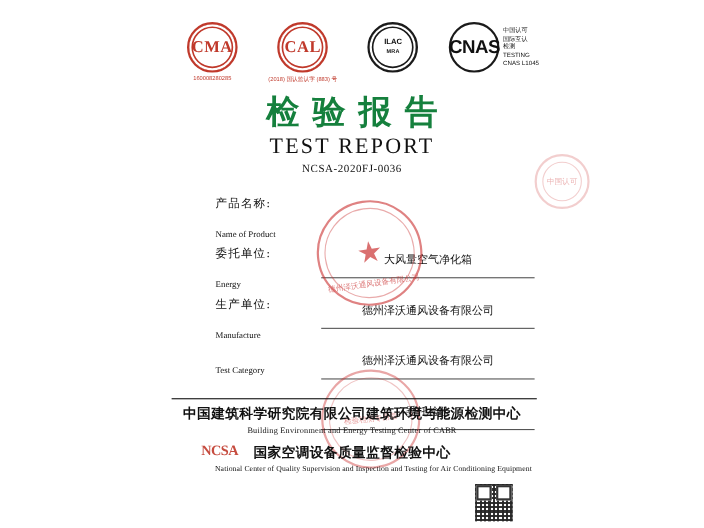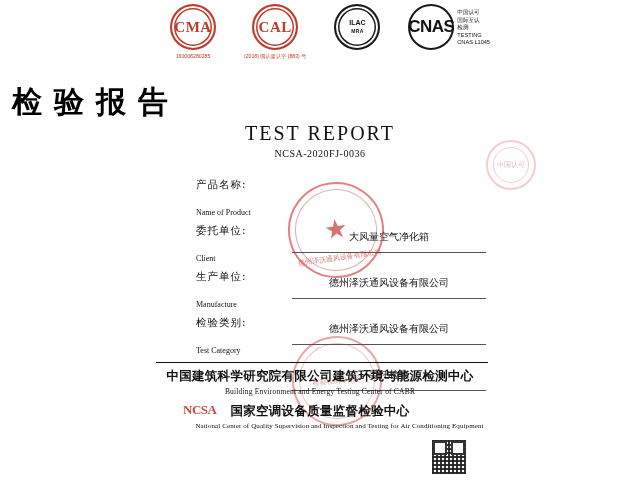--- a/index.html
+++ b/index.html
@@ -17,21 +17,21 @@
   .page {
     position: relative;
     width: 640px;
     height: 480px;
     background: #ffffff;
   }
 
   
   .marks {
     position: absolute;
-    top: 4px;
+    top: 20px;
     left: 170px;
     width: 320px;
     height: 62px;
     display: flex;
     align-items: flex-start;
     justify-content: space-between;
   }
   .mark {
     text-align: center;
     position: relative;
@@ -102,27 +102,27 @@
     text-align: center;
   }
   .ilac small { font-size: 5px; display:block; letter-spacing: .3px;}
 
   
   .title-cn {
     position: absolute;
     top: 82px;
     left: 0;
     width: 640px;
-    text-align: left;
+    text-align: center;
     font-size: 30px;
     letter-spacing: 12px;
     text-indent: 12px;
     font-weight: bold;
     font-family: "DejaVu Serif", serif;
-    color: #000000;
+    color: #15803d;
   }
   .title-en {
     position: absolute;
     top: 122px;
     left: 0;
     width: 640px;
     text-align: center;
     font-size: 20px;
     letter-spacing: 2px;
     font-family: "Liberation Serif", serif;
@@ -385,36 +385,35 @@
       <div class="field-label">
         <div class="label-cn">产品名称:</div>
         <div class="label-en">Name of Product</div>
       </div>
       <div class="field-value">大风量空气净化箱</div>
     </div>
 
     <div class="field">
       <div class="field-label">
         <div class="label-cn">委托单位:</div>
-        <div class="label-en">Client</div>
+        <div class="label-en">Energy</div>
       </div>
       <div class="field-value">德州泽沃通风设备有限公司</div>
     </div>
 
     <div class="field">
       <div class="field-label">
         <div class="label-cn">生产单位:</div>
         <div class="label-en">Manufacture</div>
       </div>
       <div class="field-value">德州泽沃通风设备有限公司</div>
     </div>
 
     <div class="field">
       <div class="field-label">
-        <div class="label-cn">检验类别:</div>
         <div class="label-en">Test Category</div>
       </div>
       <div class="field-value">委托检验</div>
     </div>
 
   </div>
 
   <div class="seal" id="seal-main">
     <div class="seal-ring-inner"></div>
     <div class="seal-star">★</div>

